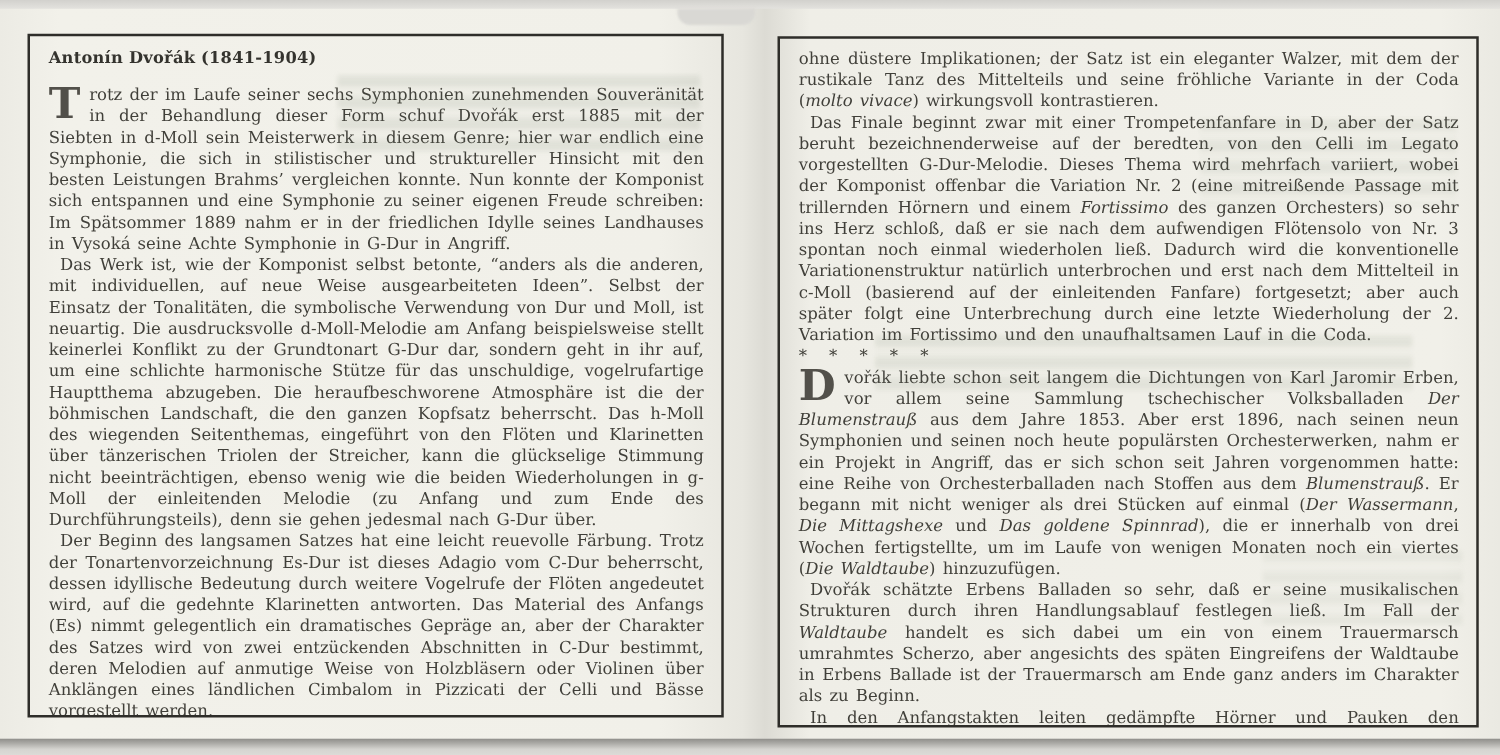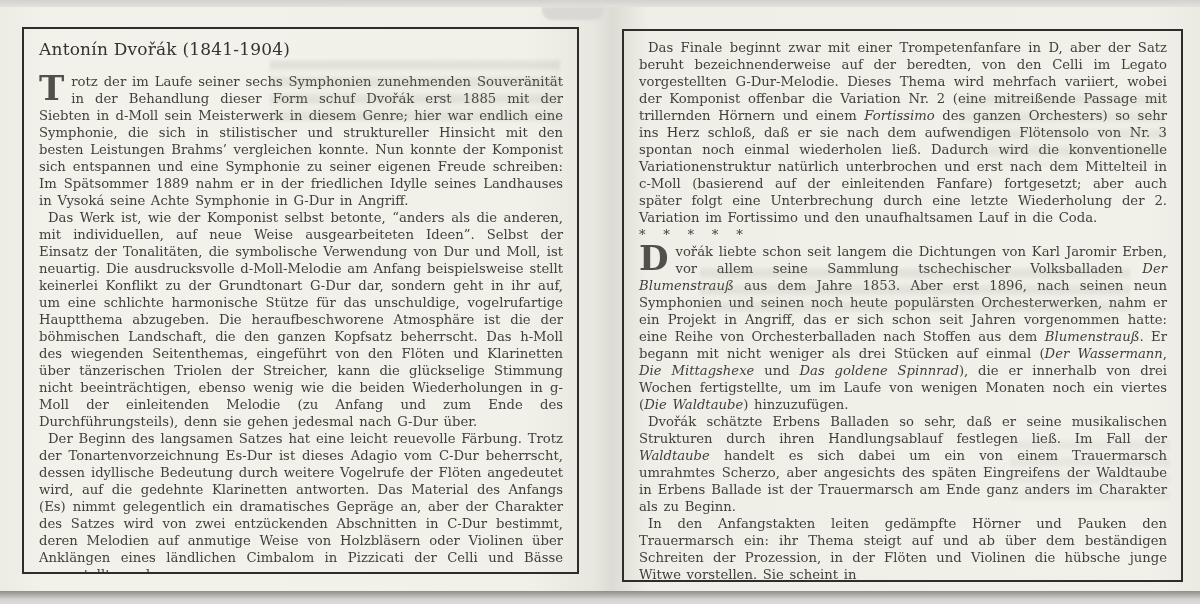--- a/index.html
+++ b/index.html
@@ -58,22 +58,22 @@
   .page-box.left  { left: 22px;  top: 27px; width: 557px; height: 547px; }
   .page-box.right { left: 622px; top: 29px; width: 561px; height: 553px; }
 
   .page-inner {
     position: absolute;
     inset: 0;
     padding: 8px 14px 6px 15px;
     color: #3b3a35;
   }
   .page-title {
-    font-size: 17px;
-    font-weight: normal;
+    font-size: 13px;
+    font-weight: bold;
     letter-spacing: 0.2px;
     color: #34332e;
     margin: 2px 0 14px 0;
   }
   .body-text p {
     font-size: 13.2px;
     line-height: 17px;
     text-align: justify;
     word-spacing: 1.5px;
     margin: 0;
@@ -131,20 +131,21 @@
         <p class="indent"><span>Das Werk ist, wie der Komponist selbst betonte, “anders als die anderen, mit individuellen, auf neue Weise ausgearbeiteten Ideen”. Selbst der Einsatz der Tonalitäten, die symbolische Verwendung von Dur und Moll, ist neuartig. Die ausdrucksvolle d-Moll-Melodie am Anfang beispielsweise stellt keinerlei Konflikt zu der Grundtonart G-Dur dar, sondern geht in ihr auf, um eine schlichte harmonische Stütze für das unschuldige, vogelrufartige Hauptthema abzugeben. Die heraufbeschworene Atmosphäre ist die der böhmischen Landschaft, die den ganzen Kopfsatz beherrscht. Das h-Moll des wiegenden Seitenthemas, eingeführt von den Flöten und Klarinetten über tänzerischen Triolen der Streicher, kann die glückselige Stimmung nicht beeinträchtigen, ebenso wenig wie die beiden Wiederholungen in g-Moll der einleitenden Melodie (zu Anfang und zum Ende des Durchführungsteils), denn sie gehen jedesmal nach G-Dur über.</span></p>
         <p class="indent"><span>Der Beginn des langsamen Satzes hat eine leicht reuevolle Färbung. Trotz der Tonartenvorzeichnung Es-Dur ist dieses Adagio vom C-Dur beherrscht, dessen idyllische Bedeutung durch weitere Vogelrufe der Flöten angedeutet wird, auf die gedehnte Klarinetten antworten. Das Material des Anfangs (Es) nimmt gelegentlich ein dramatisches Gepräge an, aber der Charakter des Satzes wird von zwei entzückenden Abschnitten in C-Dur bestimmt, deren Melodien auf anmutige Weise von Holzbläsern oder Violinen über Anklängen eines ländlichen Cimbalom in Pizzicati der Celli und Bässe vorgestellt werden.</span></p>
 
       </div>
     </div>
   </div>
 
   <div class="page-box right">
     <div class="page-inner">
       <div class="body-text">
+        <p><span>ohne düstere Implikationen; der Satz ist ein eleganter Walzer, mit dem der rustikale Tanz des Mittelteils und seine fröhliche Variante in der Coda (</span><span class="it">molto vivace</span><span>) wirkungsvoll kontrastieren.</span></p>
         <p class="indent"><span>Das Finale beginnt zwar mit einer Trompetenfanfare in D, aber der Satz beruht bezeichnenderweise auf der beredten, von den Celli im Legato vorgestellten G-Dur-Melodie. Dieses Thema wird mehrfach variiert, wobei der Komponist offenbar die Variation Nr. 2 (eine mitreißende Passage mit trillernden Hörnern und einem </span><span class="it">Fortissimo</span><span> des ganzen Orchesters) so sehr ins Herz schloß, daß er sie nach dem aufwendigen Flötensolo von Nr. 3 spontan noch einmal wiederholen ließ. Dadurch wird die konventionelle Variationenstruktur natürlich unterbrochen und erst nach dem Mittelteil in c-Moll (basierend auf der einleitenden Fanfare) fortgesetzt; aber auch später folgt eine Unterbrechung durch eine letzte Wiederholung der 2. Variation im Fortissimo und den unaufhaltsamen Lauf in die Coda.</span></p>
         <p class="divider">* * * * *</p>
         <p><span class="drop-cap">D</span><span>vořák liebte schon seit langem die Dichtungen von Karl Jaromir Erben, vor allem seine Sammlung tschechischer Volksballaden </span><span class="it">Der Blumenstrauß</span><span> aus dem Jahre 1853. Aber erst 1896, nach seinen neun Symphonien und seinen noch heute populärsten Orchesterwerken, nahm er ein Projekt in Angriff, das er sich schon seit Jahren vorgenommen hatte: eine Reihe von Orchesterballaden nach Stoffen aus dem </span><span class="it">Blumenstrauß</span><span>. Er begann mit nicht weniger als drei Stücken auf einmal (</span><span class="it">Der Wassermann</span><span>, </span><span class="it">Die Mittagshexe</span><span> und </span><span class="it">Das goldene Spinnrad</span><span>), die er innerhalb von drei Wochen fertigstellte, um im Laufe von wenigen Monaten noch ein viertes (</span><span class="it">Die Waldtaube</span><span>) hinzuzufügen.</span></p>
         <p class="indent"><span>Dvořák schätzte Erbens Balladen so sehr, daß er seine musikalischen Strukturen durch ihren Handlungsablauf festlegen ließ. Im Fall der </span><span class="it">Waldtaube</span><span> handelt es sich dabei um ein von einem Trauermarsch umrahmtes Scherzo, aber angesichts des späten Eingreifens der Waldtaube in Erbens Ballade ist der Trauermarsch am Ende ganz anders im Charakter als zu Beginn.</span></p>
         <p class="indent"><span>In den Anfangstakten leiten gedämpfte Hörner und Pauken den Trauermarsch ein: ihr Thema steigt auf und ab über dem beständigen Schreiten der Prozession, in der Flöten und Violinen die hübsche junge Witwe vorstellen. Sie scheint in</span></p>
       </div>
     </div>
   </div>
 
   <div class="bleed b1"></div>

